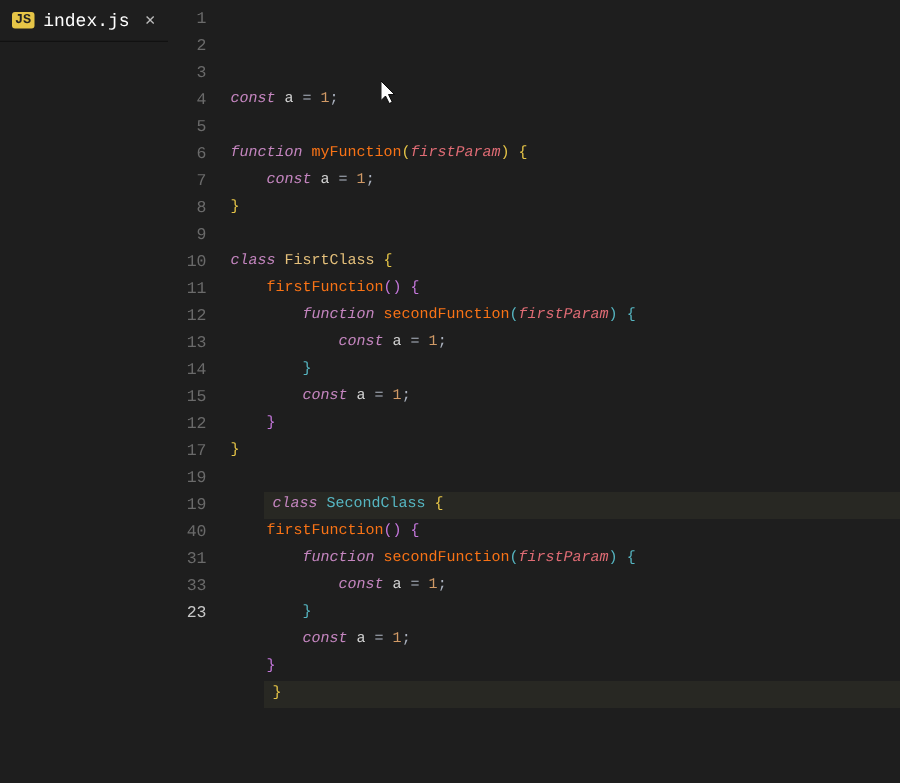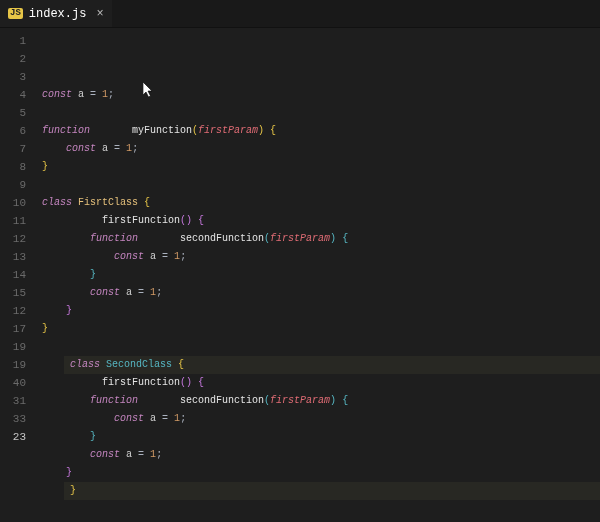--- a/index.html
+++ b/index.html
@@ -10,21 +10,21 @@
     font-family: Consolas, 'Courier New', monospace;
     font-size: 12px;
     overflow: hidden;
     color: #d4d4d4;
   }
   .editor {
     width: 100%;
     height: 100%;
     background: #1e1e1e;
     display: flex;
-    flex-direction: column;
+    flex-direction: row;
   }
   .tabs {
     height: 28px;
     background: #191919;
     display: flex;
     align-items: stretch;
     border-bottom: 1px solid #111;
   }
   .tab {
     display: flex;
@@ -80,21 +80,21 @@
   .line {
     height: 18px;
     padding-left: 6px;
     position: relative;
   }
   .line.hl {
     background: rgba(90,90,60,0.18);
     margin-left: 28px;
   }
   .tok-kw   { color: #c586c0; font-style: italic; }
-  .tok-fn   { color: #e5e5e5; margin-left: 36px; }
+  .tok-fn   { color: #f97316; }
   .tok-cls  { color: #e5c07b; }
   .tok-cls2 { color: #56b6c2; }
   .tok-param{ color: #e06c75; font-style: italic; }
   .tok-op   { color: #abb2bf; }
   .tok-punc { color: #e6c547; }
   .tok-punc-m { color: #c678dd; }
   .tok-punc-b { color: #56b6c2; }
   .tok-num  { color: #d19a66; }
   .tok-var  { color: #d4d4d4; }
   .tok-semi { color: #abb2bf; }

